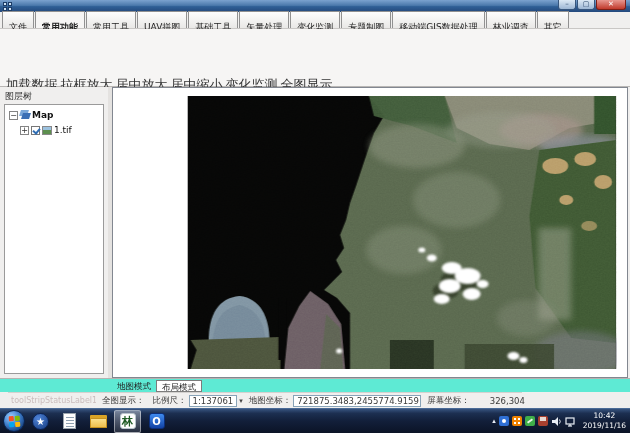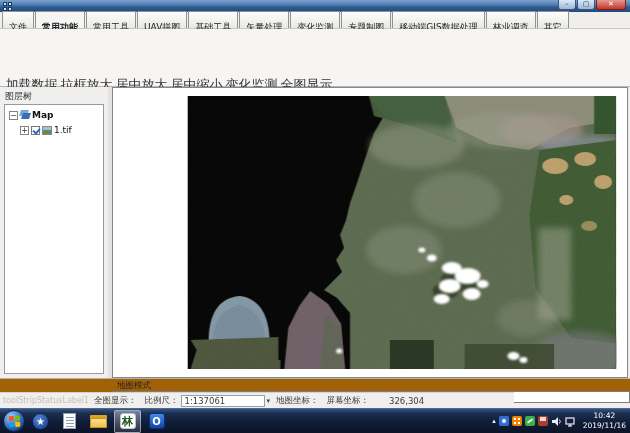--- a/index.html
+++ b/index.html
@@ -48,27 +48,27 @@
   .chk{width:9px;height:9px;border:1px solid #777;background:#fff;position:relative;margin-right:2px;flex:0 0 auto;}
   .chk:after{content:"";position:absolute;left:1px;top:1px;width:5px;height:3px;border-left:2px solid #2e6db4;
     border-bottom:2px solid #2e6db4;transform:rotate(-50deg);}
   .thumb{width:10px;height:9px;background:linear-gradient(180deg,#9cc2e0 45%,#5d8f4e 45%);border:1px solid #888;margin-right:2px;flex:0 0 auto;}
   .bold{font-weight:bold;}
   .splitter{position:absolute;left:108px;top:0;width:4px;height:291px;background:#e4e2e0;}
   .map-area{position:absolute;left:112px;top:0;width:516px;height:291px;background:#fff;border:1px solid #828790;}
   .map-area svg{display:block;width:100%;height:100%;}
 
   
-  .viewtabs{position:absolute;left:0;top:378px;width:630px;height:14px;background:#a16207;
-    border-top:1px solid #b5b3b1;display:flex;padding-left:112px;flex-direction:column;}
+  .viewtabs{position:absolute;left:0;top:378px;width:630px;height:14px;background:#5eead4;
+    border-top:1px solid #b5b3b1;display:flex;align-items:center;padding-left:112px;}
   .vtab{font-size:8.5px;color:#222;padding:0 5px;height:12px;line-height:12px;white-space:nowrap;}
   .vtab.boxed{background:#fff;border:1px solid #7c7c7c;}
 
   
-  .statusbar{position:absolute;left:0;top:392px;width:514px;height:16px;background:#f0efee;
+  .statusbar{position:absolute;left:8px;top:392px;width:514px;height:16px;background:#f0efee;
     border-top:1px solid #d4d2d0;display:flex;align-items:center;font-size:8.5px;color:#3a3a3a;}
   .faint{color:#cabdbd;width:88px;padding-left:3px;overflow:hidden;white-space:nowrap;flex:0 0 auto;font-size:8px;}
   .sb-label{margin:0 2px 0 6px;white-space:nowrap;}
   .sb-box{background:#fff;border:1px solid #88a3b8;height:12px;line-height:11px;padding:0 3px;white-space:nowrap;}
   .scale-box{width:84px;}
   .coord-box{width:128px;}
   .drop{font-size:7px;color:#444;margin-left:2px;}
   .screen-val{margin-left:18px;}
 
   
@@ -346,20 +346,21 @@
     <div class="vtab boxed">布局模式</div>
   </div>
 
   <div class="statusbar">
     <div class="faint">toolStripStatusLabel1</div>
     <span class="sb-label">全图显示：</span>
     <span class="sb-label">比例尺：</span>
     <div class="sb-box scale-box">1:137061</div>
     <span class="drop">▾</span>
     <span class="sb-label">地图坐标：</span>
+    <div class="sb-box coord-box">721875.3483,2455774.9159</div>
     <span class="sb-label">屏幕坐标：</span>
     <span class="screen-val">326,304</span>
   </div>
 
   <div class="taskbar">
     <div class="orb">
       <div class="flag">
         <span class="f1"></span>
           <span class="f2"></span>
           <span class="f3"></span>

